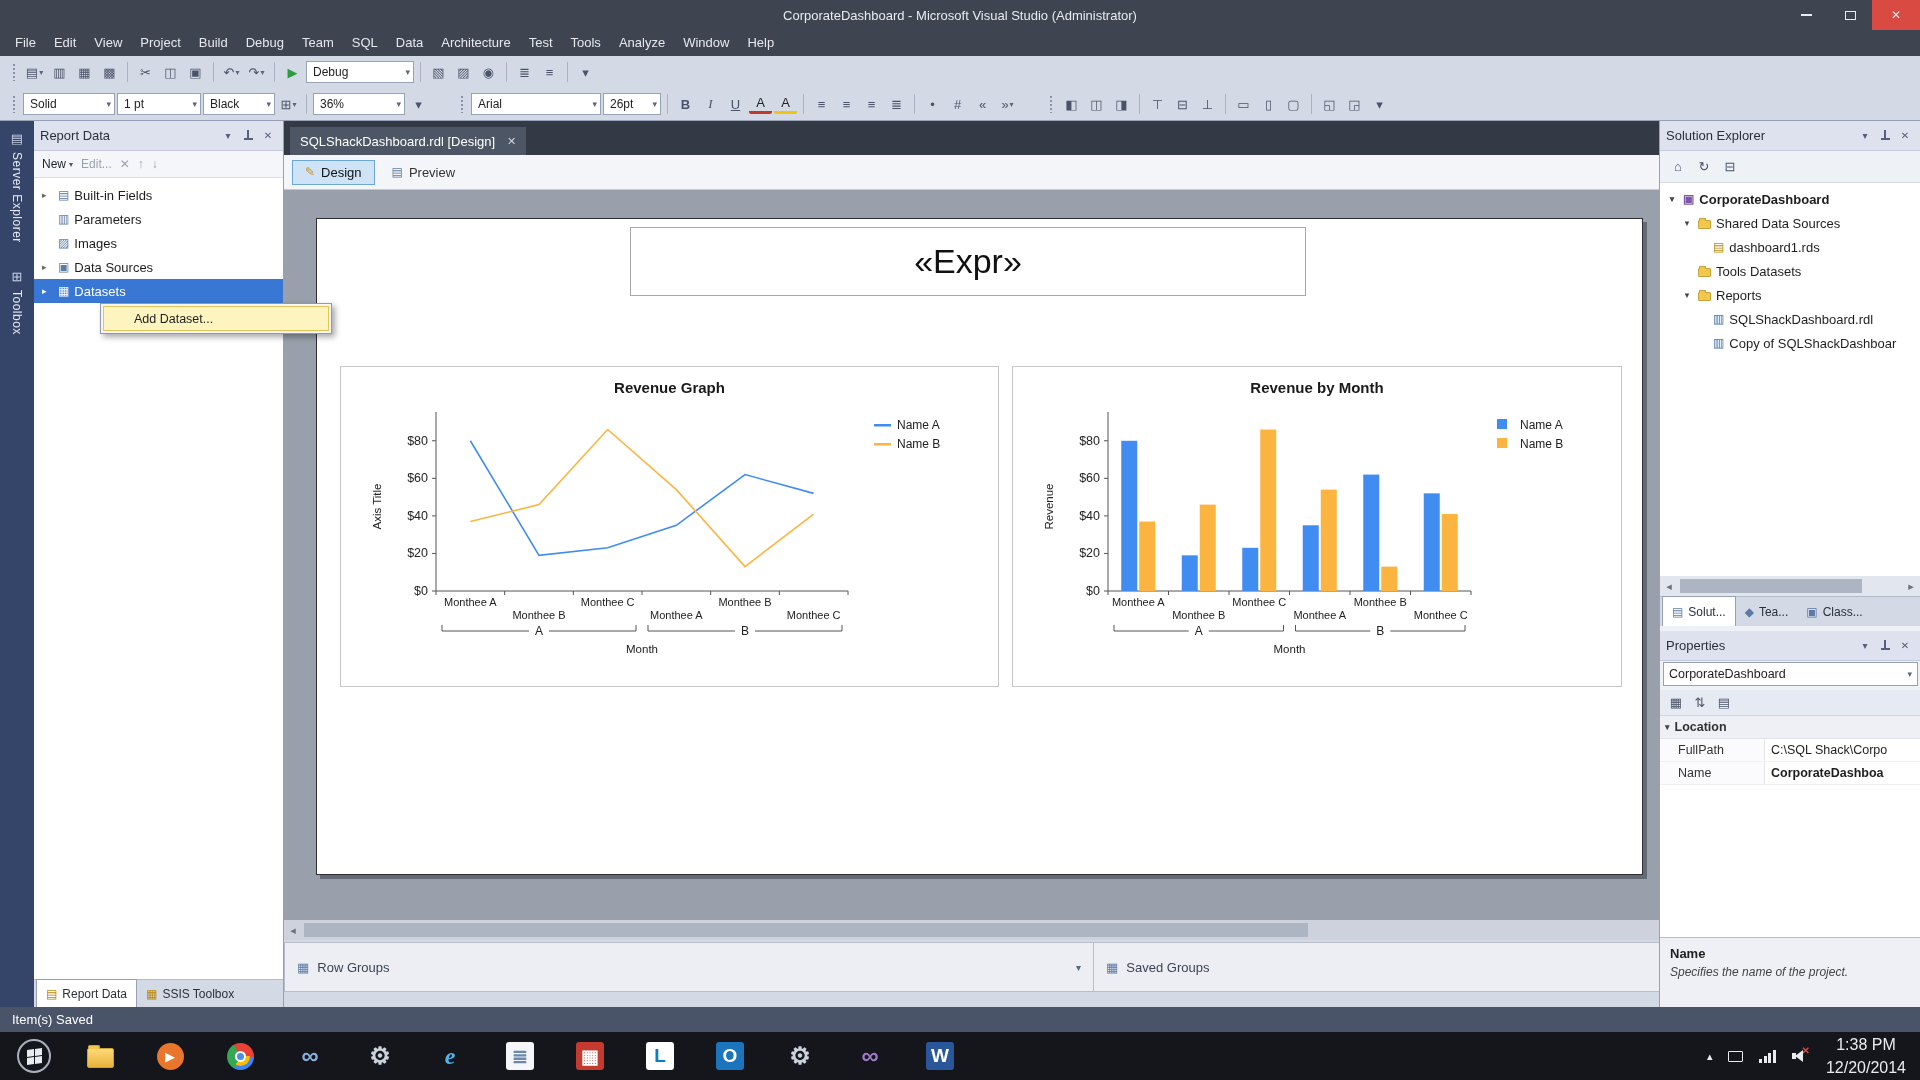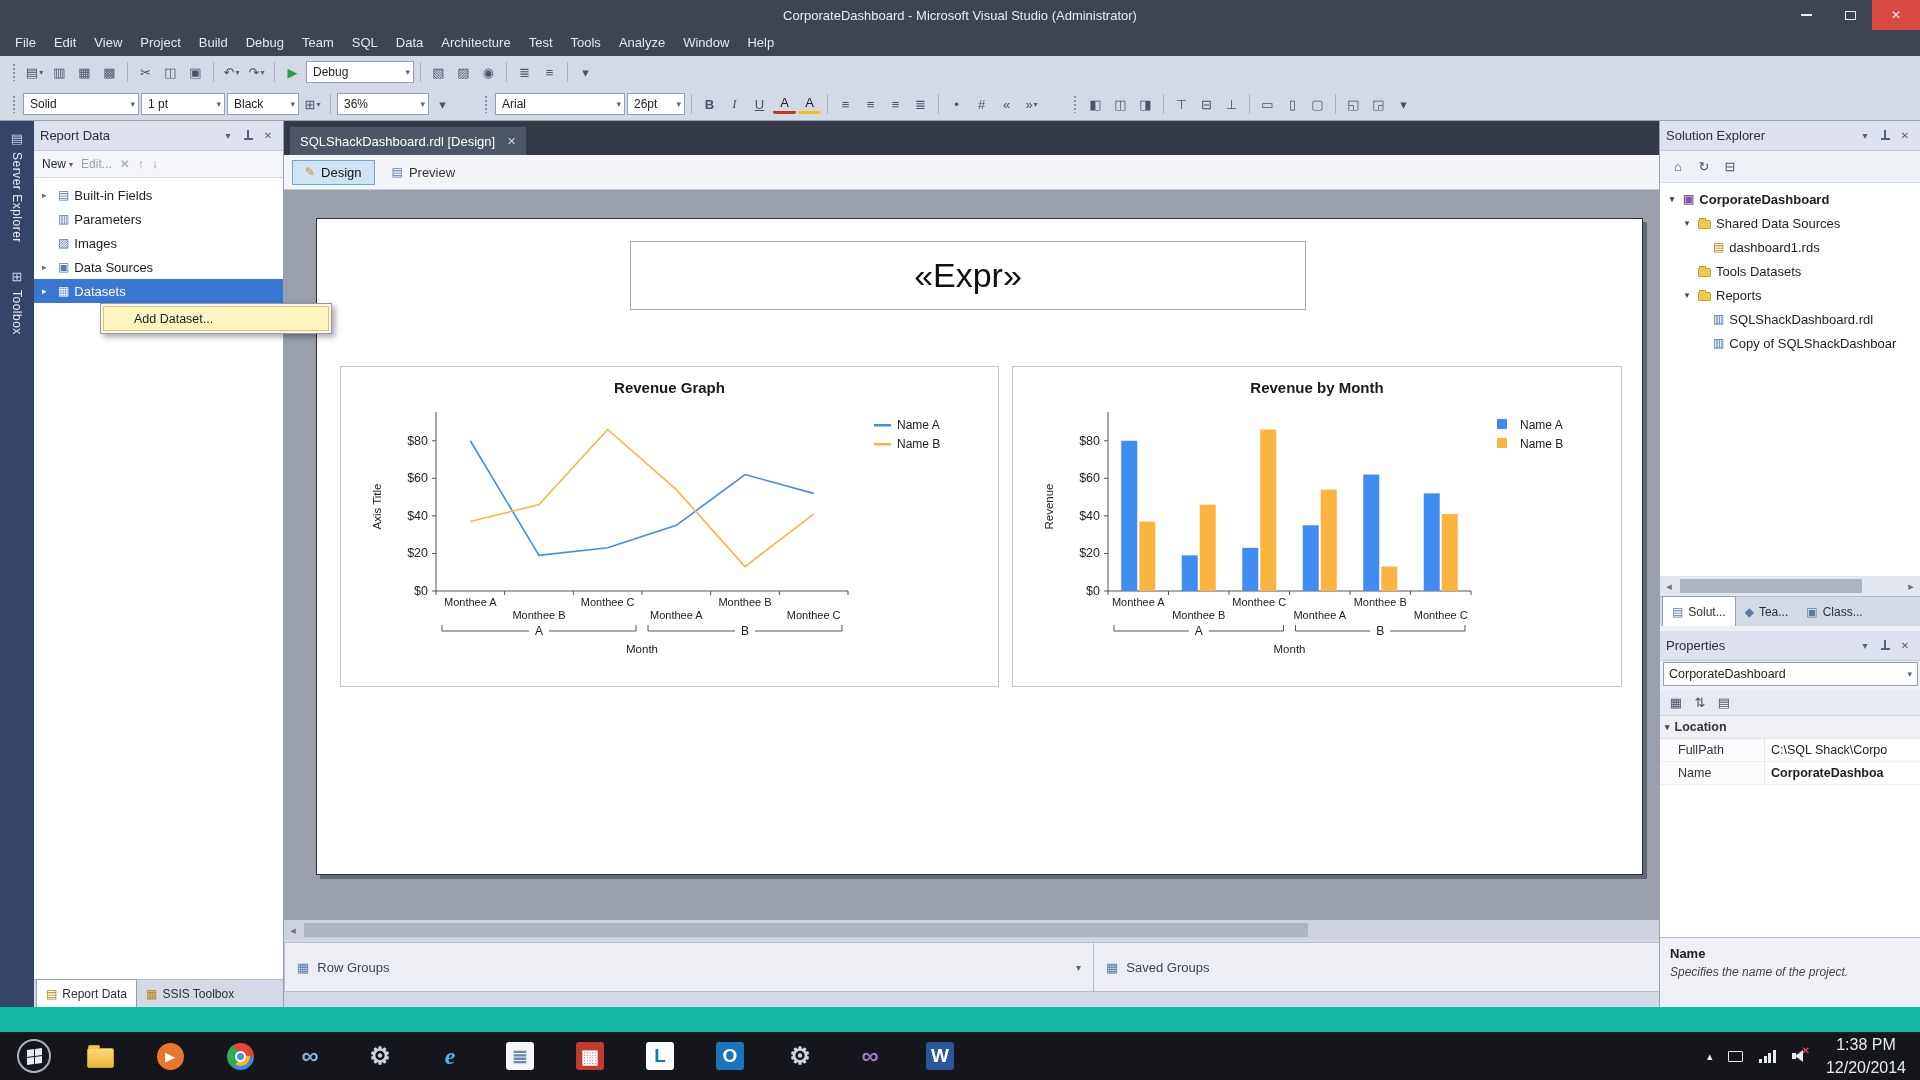--- a/index.html
+++ b/index.html
@@ -1,18 +1,18 @@
 <!DOCTYPE html>
 <html><head>
 <meta charset="utf-8">
 <style>
   * { margin:0; padding:0; box-sizing:border-box; }
   html,body { width:1920px; height:1080px; overflow:hidden; background:#000; }
   body { font-family:"Liberation Sans", sans-serif; font-size:13px; }
-  #app { position:relative; width:1920px; height:1080px; background:#14b8a6; overflow:hidden; }
+  #app { position:relative; width:1920px; height:1080px; background:#a3a3a3; overflow:hidden; }
 
   
   #titlebar { position:absolute; left:0; top:0; width:1920px; height:30px; background:#3e4450; display:flex; align-items:center; }
   #titlebar .title { position:absolute; left:0; right:0; text-align:center; color:#e9ebf0; font-size:13px; }
   .win-controls { position:absolute; right:0; top:0; display:flex; height:30px; }
   .winbtn { width:44px; height:30px; display:flex; align-items:center; justify-content:center; color:#e9ebf0; font-size:12px; }
   .winbtn.close { background:#d94a43; width:48px; }
   .glyph-min { width:11px; height:2px; background:#e9ebf0; display:block; }
   .glyph-max { width:11px; height:9px; border:1px solid #e9ebf0; display:block; }
 
@@ -72,21 +72,21 @@
   #tabstrip { position:absolute; left:0; top:0; width:100%; height:34px; background:#333a46; }
   .doc-tab { position:absolute; left:6px; bottom:0; height:28px; background:#4d5664; color:#fff; display:flex; align-items:center; gap:12px; padding:0 10px; font-size:13px; }
   .tab-close { color:#cfd4dd; font-size:11px; }
   .strip-caret { position:absolute; right:10px; bottom:8px; color:#cfd4dd; font-size:10px; }
   #viewbar { position:absolute; left:0; top:34px; width:100%; height:35px; background:#f4f5f8; border-bottom:1px solid #c3c9d6; display:flex; align-items:center; padding-left:8px; gap:4px; }
   .view-tab { display:flex; align-items:center; gap:6px; padding:4px 12px; font-size:13px; color:#333; border:1px solid transparent; }
   .view-tab.active { background:#cfe3f6; border:1px solid #6da6d9; color:#111; }
   .vt-icon { font-size:12px; color:#c78f2c; }
   #canvas { position:absolute; left:0; top:69px; width:100%; height:730px; background:#99a0ab; overflow:hidden; }
   #page { position:absolute; left:32px; top:28px; width:1327px; height:657px; background:#fff; border:1px solid #2c2f36; box-shadow:4px 4px 0 rgba(35,39,46,.45); }
-  #exprbox { position:absolute; left:313px; top:22px; width:676px; height:69px; border:1px solid #a8a8a8; display:flex; align-items:center; justify-content:center; font-size:34px; color:#111; }
+  #exprbox { position:absolute; left:313px; top:8px; width:676px; height:69px; border:1px solid #a8a8a8; display:flex; align-items:center; justify-content:center; font-size:34px; color:#111; }
   .chartbox { position:absolute; background:#fff; border:1px solid #c6c6c6; }
   #chart1 { left:23px; top:147px; width:659px; height:321px; }
   #chart2 { left:695px; top:147px; width:610px; height:321px; }
   svg text { font-family:"Liberation Sans", sans-serif; }
   #hscroll { position:absolute; left:0; top:799px; width:100%; height:20px; background:#cdd2dc; display:flex; align-items:center; }
   .scroll-arrow { width:18px; text-align:center; color:#6b7280; font-size:11px; }
   .hthumb { height:14px; background:#aeb5c2; width:62%; margin-left:2px; }
   #groups { position:absolute; left:0; top:821px; width:100%; height:50px; background:#eceef3; border:1px solid #b7bdc9; display:flex; }
   .group-half { flex:1; display:flex; align-items:center; gap:8px; padding:0 12px; font-size:13px; color:#3a4354; }
   .group-half + .group-half { border-left:1px solid #b7bdc9; }
@@ -244,21 +244,21 @@
       <span class="tbicon">
         <span style="">≡</span>
       </span>
       <span class="tbsep"></span>
       <span class="tbicon">
         <span style="">▾</span>
       </span>
     </div>
   <div id="toolbar2" class="toolbar">
       <span class="grip"></span>
-      <span class="combo" style="width:116px">
+      <span class="combo" style="width:92px">
         <span class="combo-val">Solid</span>
         <span class="caret">▾</span>
       </span>
       <span class="combo" style="width:84px">
         <span class="combo-val">1 pt</span>
         <span class="caret">▾</span>
       </span>
       <span class="combo" style="width:72px">
         <span class="combo-val">Black</span>
         <span class="caret">▾</span>
@@ -690,20 +690,23 @@
           <div class="prop-val bold">CorporateDashboa</div>
         </div>
       </div>
     <div id="props-fill"></div>
     <div id="props-help">
       <div class="help-title">Name</div>
       <div class="help-text">Specifies the name of the project.</div>
     </div>
   </aside>
 
+  <footer id="statusbar">
+    <span>Item(s) Saved</span>
+  </footer>
 
   <div id="taskbar">
     <div id="start-button">
       <span class="start-ring">
         <span class="win-flag">
             <span></span>
             <span></span>
             <span></span>
             <span></span>
           </span>

